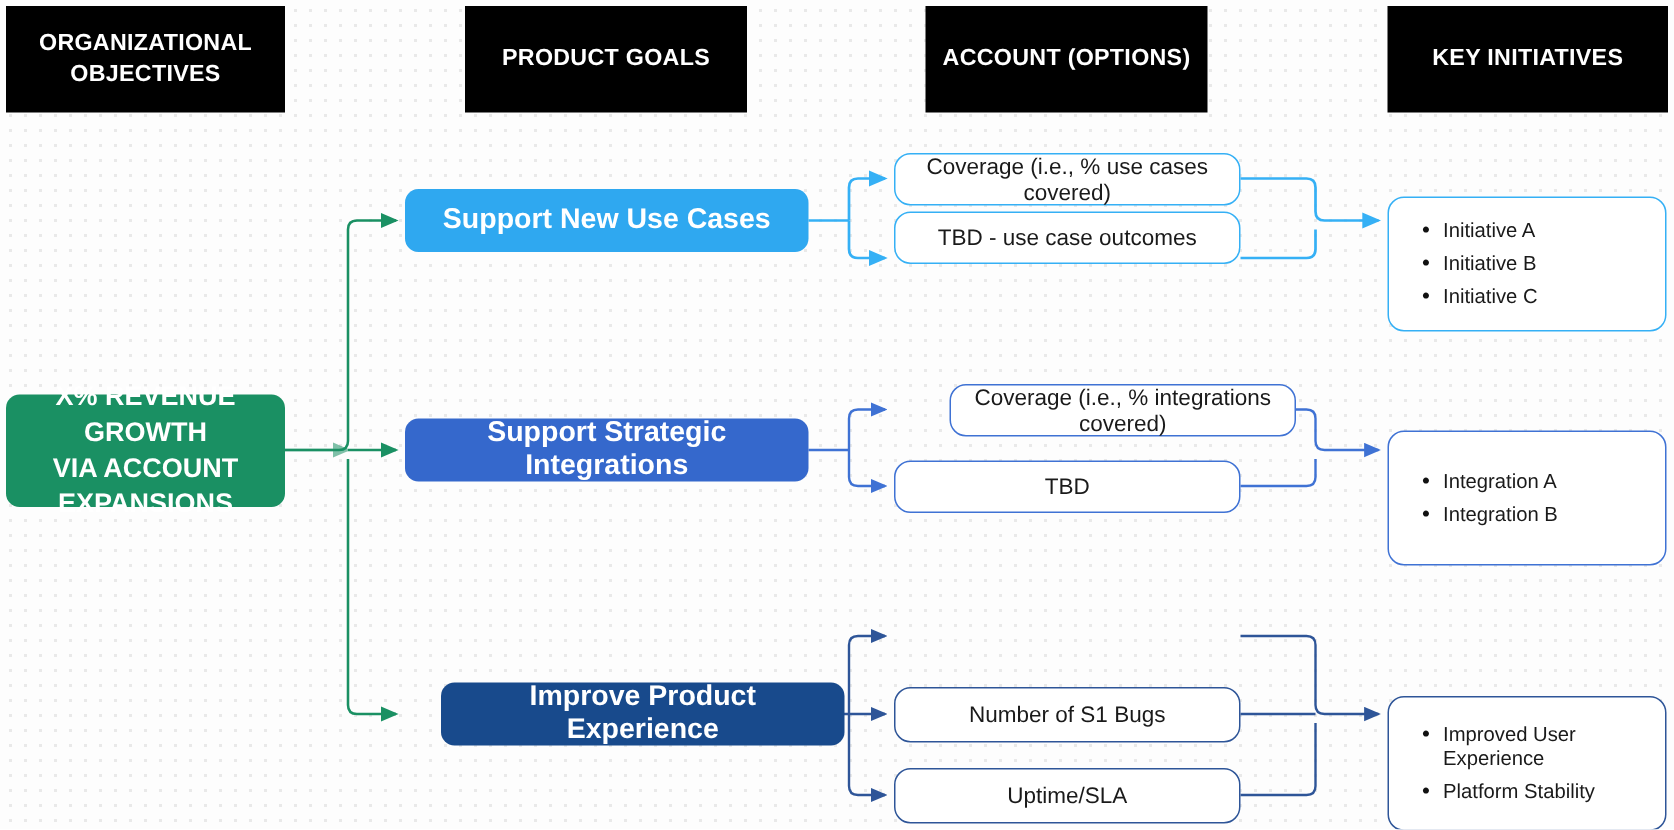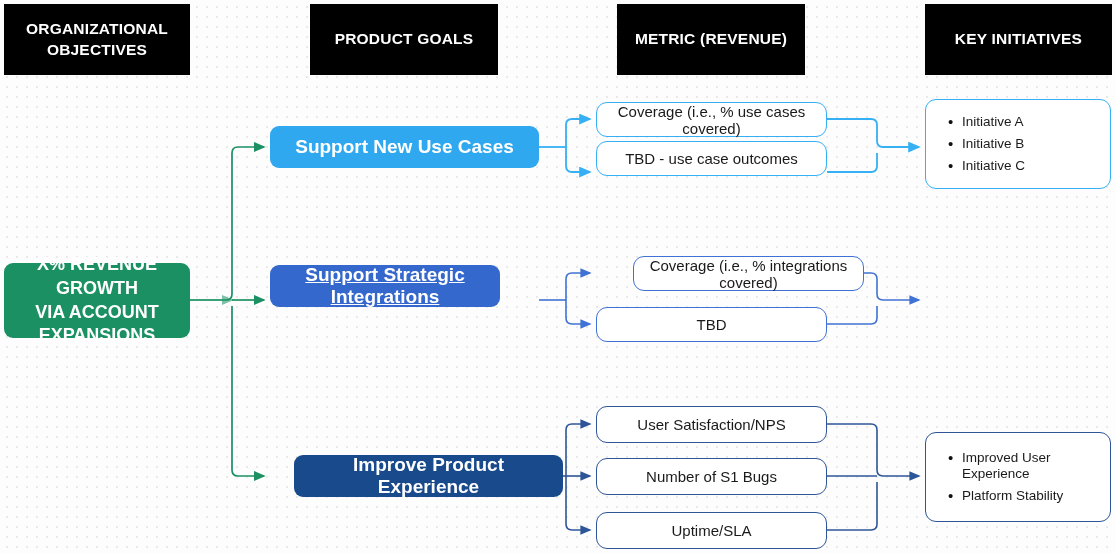--- a/index.html
+++ b/index.html
@@ -68,20 +68,21 @@
   .metric.m1 { border:1.6px solid #35b0f5; }
   .metric.m2 { border:1.4px solid #3f72d4; }
   .metric.m3 { border:1.4px solid #2e5598; }
 
   .initbox {
     position:absolute;
     background:#ffffff;
     border-radius:11px;
     display:flex; flex-direction:column; justify-content:center;
     padding:6px 20px 6px 22px;
+    margin-top:32px;
   }
   .initbox.i1 { border:1.6px solid #35b0f5; }
   .initbox.i2 { border:1.4px solid #3f72d4; }
   .initbox.i3 { border:1.4px solid #2e5598; }
   .initbox ul { list-style:none; }
   .initbox li {
     position:relative;
     font-size:13.5px;
     color:#1a1a1a;
     padding:0 0 0 14px;
@@ -154,77 +155,80 @@
       <span>ORGANIZATIONAL</span><br>
       <span>OBJECTIVES</span>
     </span>
   </div>
 
   <div class="hdr" style="left:310px; top:4px; width:188px; height:71px;">
     <span>PRODUCT GOALS</span>
   </div>
 
   <div class="hdr" style="left:617px; top:4px; width:188px; height:71px;">
-    <span>METRIC (REVENUE)</span>
+    <span>ACCOUNT (OPTIONS)</span>
   </div>
 
   <div class="hdr" style="left:925px; top:4px; width:187px; height:71px;">
     <span>KEY INITIATIVES</span>
   </div>
 
   <div class="objective" style="left:4px; top:263px; width:186px; height:75px;">
     <span>
       <span>X% REVENUE GROWTH</span><br>
       <span>VIA ACCOUNT</span><br>
       <span>EXPANSIONS</span>
     </span>
   </div>
 
   <div class="goal g1" style="left:270px; top:126px; width:269px; height:42px;">
     <span>Support New Use Cases</span>
   </div>
-  <div class="goal g2" style="left:270px; top:265px; width:230px; height:42px;text-decoration:underline;">
+  <div class="goal g2" style="left:270px; top:279px; width:269px; height:42px;">
     <span>Support Strategic Integrations</span>
   </div>
   <div class="goal g3" style="left:270px; top:455px; width:269px; height:42px;">
     <span>Improve Product Experience</span>
   </div>
 
   <div class="metric m1" style="left:596px; top:102px; width:231px; height:35px;">
     <span>Coverage (i.e., % use cases covered)</span>
   </div>
   <div class="metric m1" style="left:596px; top:141px; width:231px; height:35px;">
     <span>TBD - use case outcomes</span>
   </div>
 
   <div class="metric m2" style="left:596px; top:256px; width:231px; height:35px;margin-left:37px;">
     <span>Coverage (i.e., % integrations covered)</span>
   </div>
   <div class="metric m2" style="left:596px; top:307px; width:231px; height:35px;">
     <span>TBD</span>
   </div>
 
-  <div class="metric m3" style="left:596px; top:406px; width:231px; height:37px;">
-    <span>User Satisfaction/NPS</span>
-  </div>
   <div class="metric m3" style="left:596px; top:458px; width:231px; height:37px;">
     <span>Number of S1 Bugs</span>
   </div>
   <div class="metric m3" style="left:596px; top:512px; width:231px; height:37px;">
     <span>Uptime/SLA</span>
   </div>
 
   <div class="initbox i1" style="left:925px; top:99px; width:186px; height:90px;">
     <ul>
       <li>Initiative A</li>
       <li>Initiative B</li>
       <li>Initiative C</li>
     </ul>
   </div>
 
+  <div class="initbox i2" style="left:925px; top:255px; width:186px; height:90px;">
+    <ul>
+      <li>Integration A</li>
+      <li>Integration B</li>
+    </ul>
+  </div>
 
   <div class="initbox i3" style="left:925px; top:432px; width:186px; height:90px;">
     <ul>
       <li>Improved User Experience</li>
       <li>Platform Stability</li>
     </ul>
   </div>
 
 </div>
 

